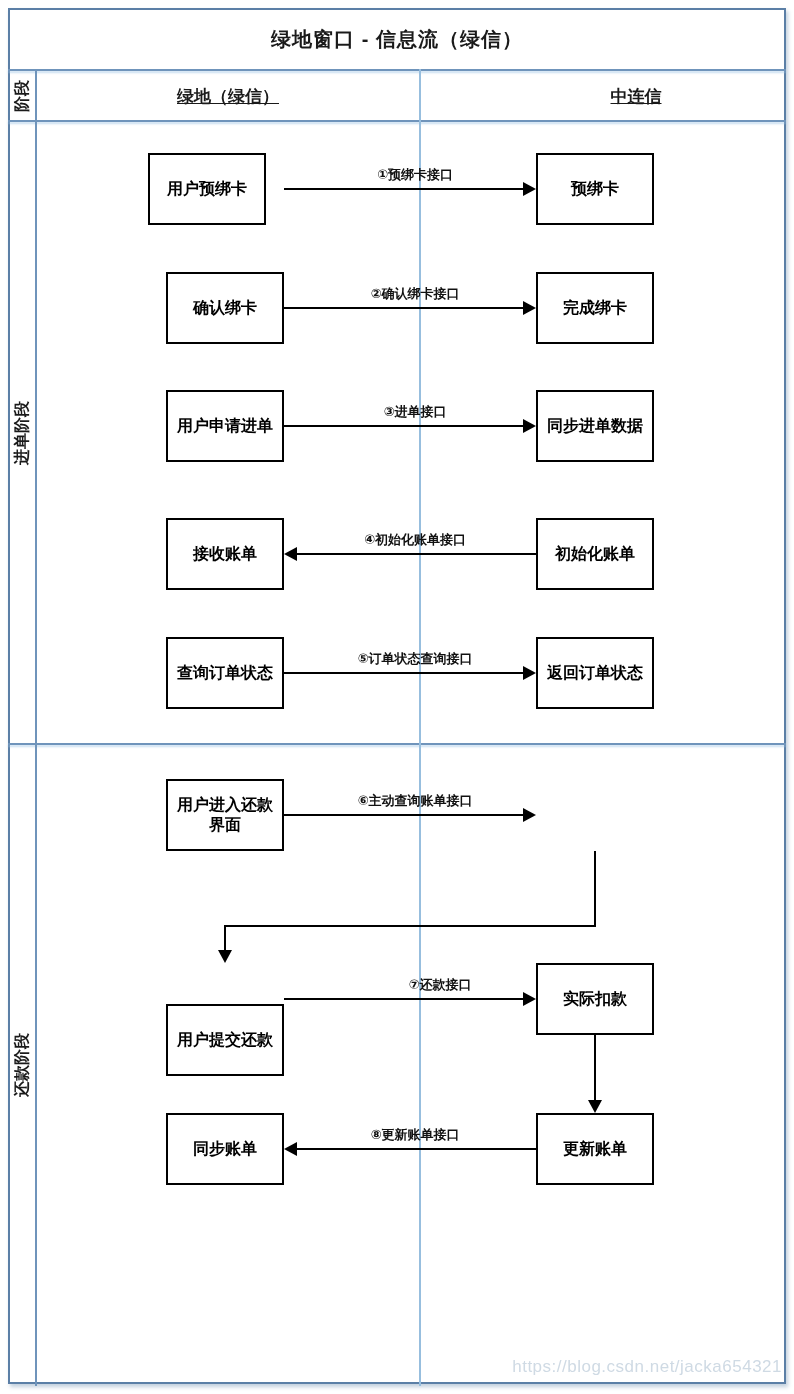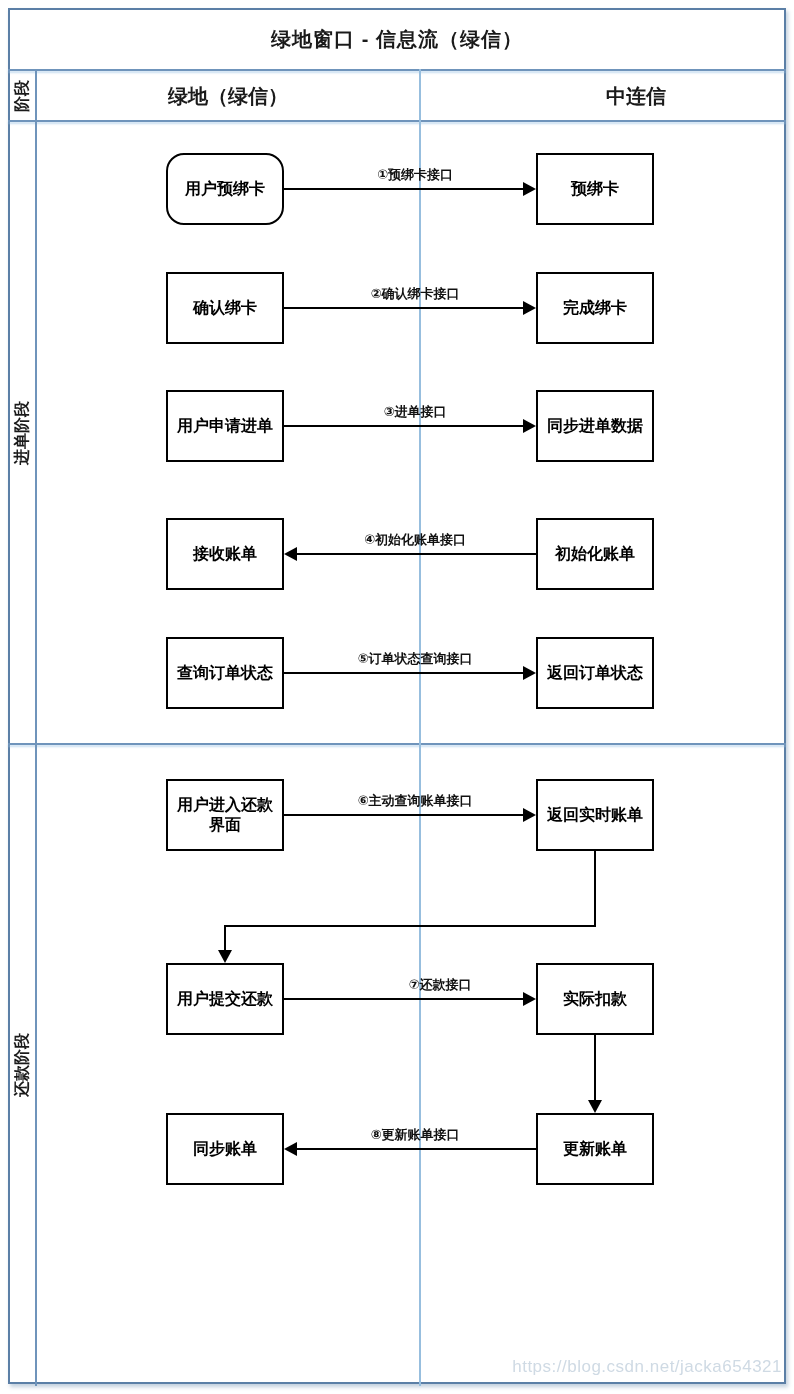--- a/index.html
+++ b/index.html
@@ -6,21 +6,21 @@
   body{font-family:"Liberation Sans","DejaVu Sans",sans-serif;}
   .canvas{position:relative;width:794px;height:1394px;background:#ffffff;overflow:hidden;}
   .frame{position:absolute;left:8px;top:8px;width:778px;height:1376px;border:2px solid #5b7fa6;
          box-shadow:2px 3px 4px rgba(120,150,180,.45);box-sizing:border-box;background:#fff;}
   .hline{position:absolute;height:2px;background:#6f94bb;box-shadow:0 2px 2px rgba(155,194,230,.55);}
   .vline{position:absolute;width:2px;background:#6f94bb;}
   .vline.light{background:#97bede;width:2px;}
   .title{position:absolute;left:36px;top:14px;width:722px;height:50px;display:flex;align-items:center;justify-content:center;
          font-size:20px;font-weight:bold;color:#1a1a1a;letter-spacing:1px;}
   .colhead{position:absolute;top:71px;height:51px;display:flex;align-items:center;justify-content:center;
-           font-size:20px;font-weight:bold;color:#1a1a1a;}
+           font-size:17px;font-weight:bold;color:#1a1a1a;text-decoration:underline;}
   .vert-label{position:absolute;left:22px;transform:translate(-50%,-50%) rotate(-90deg);transform-origin:center;
               white-space:nowrap;font-size:16px;font-weight:bold;color:#1a1a1a;}
   .node{position:absolute;width:118px;height:72px;border:2px solid #000;background:#fff;box-sizing:border-box;
         display:flex;align-items:center;justify-content:center;text-align:center;
         font-size:16px;font-weight:bold;color:#000;line-height:1.25;padding:2px;z-index:3;}
   .aline{position:absolute;background:#000;z-index:2;}
   .ah-right{position:absolute;width:0;height:0;border-left:13px solid #000;border-top:7px solid transparent;border-bottom:7px solid transparent;z-index:2;}
   .ah-left{position:absolute;width:0;height:0;border-right:13px solid #000;border-top:7px solid transparent;border-bottom:7px solid transparent;z-index:2;}
   .ah-down{position:absolute;width:0;height:0;border-top:13px solid #000;border-left:7px solid transparent;border-right:7px solid transparent;z-index:2;}
   .alabel{position:absolute;transform:translateX(-50%);white-space:nowrap;font-size:13px;font-weight:bold;color:#111;z-index:3;background:transparent;}
@@ -39,21 +39,21 @@
   <div class="vline light" style="left:419px;top:69px;height:1317px;"></div>
 
   <div class="title">绿地窗口 - 信息流（绿信）</div>
   <div class="vert-label" style="top:96px;">阶段</div>
   <div class="colhead" style="left:37px;width:382px;">绿地（绿信）</div>
   <div class="colhead" style="left:421px;width:430px;">中连信</div>
 
   <div class="vert-label" style="top:433px;">进单阶段</div>
   <div class="vert-label" style="top:1065px;">还款阶段</div>
 
-  <div class="node" style="left:166px;top:153px;border-radius:18px;">用户预绑卡</div>
+  <div class="node" style="left:148px;top:153px;">用户预绑卡</div>
   <div class="node" style="left:536px;top:153px;">预绑卡</div>
   <div class="aline" style="left:284px;top:188px;width:242px;height:2px;"></div>
   <div class="ah-right" style="left:523px;top:182px;"></div>
   <div class="alabel" style="left:415px;top:166px;">①预绑卡接口</div>
 
   <div class="node" style="left:166px;top:272px;">确认绑卡</div>
   <div class="node" style="left:536px;top:272px;">完成绑卡</div>
   <div class="aline" style="left:284px;top:307px;width:242px;height:2px;"></div>
   <div class="ah-right" style="left:523px;top:301px;"></div>
   <div class="alabel" style="left:415px;top:285px;">②确认绑卡接口</div>
@@ -70,31 +70,30 @@
   <div class="ah-left" style="left:284px;top:547px;"></div>
   <div class="alabel" style="left:415px;top:531px;">④初始化账单接口</div>
 
   <div class="node" style="left:166px;top:637px;">查询订单状态</div>
   <div class="node" style="left:536px;top:637px;">返回订单状态</div>
   <div class="aline" style="left:284px;top:672px;width:242px;height:2px;"></div>
   <div class="ah-right" style="left:523px;top:666px;"></div>
   <div class="alabel" style="left:415px;top:650px;">⑤订单状态查询接口</div>
 
   <div class="node" style="left:166px;top:779px;">用户进入还款界面</div>
-  <div class="node" style="left:536px;top:779px;">返回实时账单</div>
   <div class="aline" style="left:284px;top:814px;width:242px;height:2px;"></div>
   <div class="ah-right" style="left:523px;top:808px;"></div>
   <div class="alabel" style="left:415px;top:792px;">⑥主动查询账单接口</div>
 
   <div class="aline" style="left:594px;top:851px;width:2px;height:74px;"></div>
   <div class="aline" style="left:224px;top:925px;width:372px;height:2px;"></div>
   <div class="aline" style="left:224px;top:925px;width:2px;height:27px;"></div>
   <div class="ah-down" style="left:218px;top:950px;"></div>
 
-  <div class="node" style="left:166px;top:963px;">用户提交还款</div>
+  <div class="node" style="left:166px;top:1004px;">用户提交还款</div>
   <div class="node" style="left:536px;top:963px;">实际扣款</div>
   <div class="aline" style="left:284px;top:998px;width:242px;height:2px;"></div>
   <div class="ah-right" style="left:523px;top:992px;"></div>
   <div class="alabel" style="left:440px;top:976px;">⑦还款接口</div>
 
   <div class="aline" style="left:594px;top:1035px;width:2px;height:67px;"></div>
   <div class="ah-down" style="left:588px;top:1100px;"></div>
 
   <div class="node" style="left:166px;top:1113px;">同步账单</div>
   <div class="node" style="left:536px;top:1113px;">更新账单</div>

